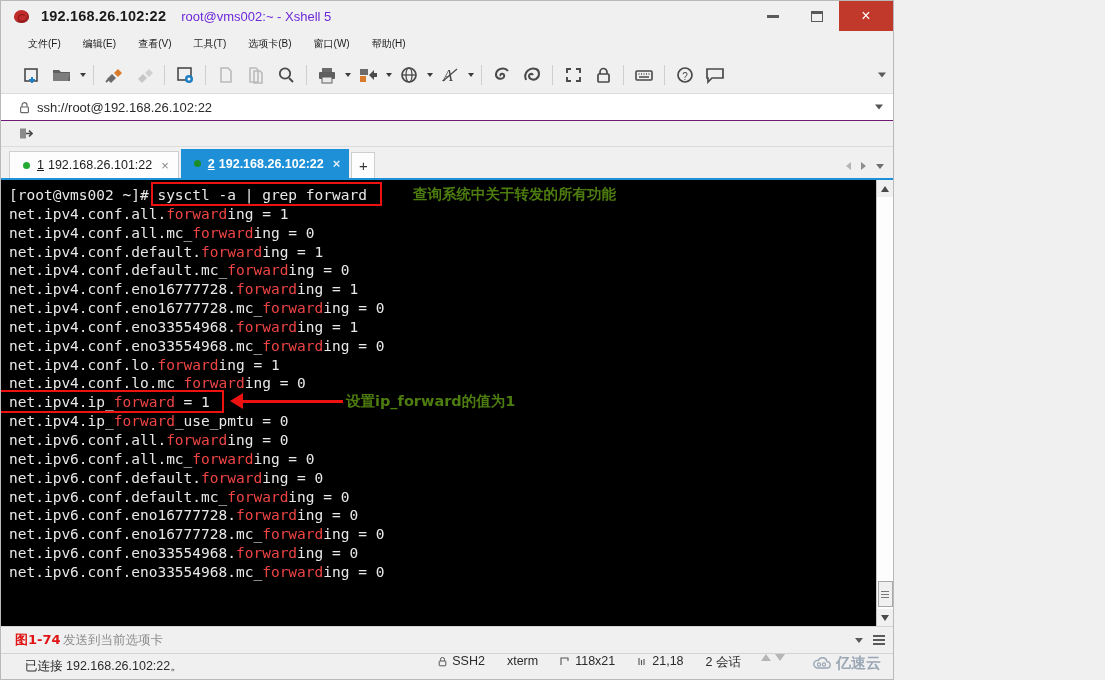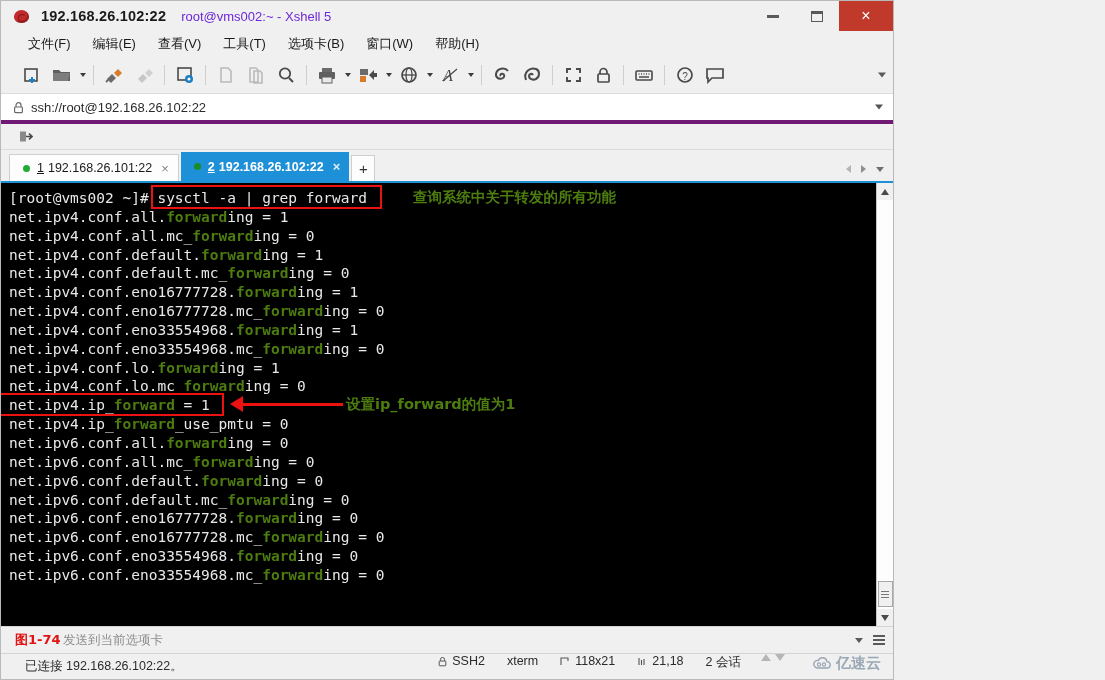--- a/index.html
+++ b/index.html
@@ -42,21 +42,21 @@
   .wc .max{width:12px;height:11px;border:1.6px solid #5a5a5a;box-sizing:border-box;
            border-top-width:3.5px;}
   .wc.close{background:#c0392b;width:54px;color:#fff;font-size:16px;}
 
   
   .menubar{
     height:26px;min-height:26px;display:flex;align-items:center;
     padding-left:18px;background:#f0f0f0;
   }
   .menu-item{
-    font-size:13px;color:#1a1a1a;padding:3px 9px;margin-right:4px;
+    font-size:10px;color:#1a1a1a;padding:3px 9px;margin-right:4px;
     white-space:nowrap;
   }
 
   
   .toolbar{
     height:36px;min-height:36px;display:flex;align-items:center;
     padding-left:16px;background:#f0f0f0;position:relative;
     border-bottom:1px solid #dcdcdc;
   }
   .tb{width:30px;height:28px;display:flex;align-items:center;justify-content:center;
@@ -66,21 +66,21 @@
   .tb-caret:after{content:"";border-left:3.5px solid transparent;border-right:3.5px solid transparent;
       border-top:4px solid #3c3c3c;display:block;}
   .tb-sep{width:1px;height:20px;background:#cfcfcf;margin:0 5px;}
   .tb-overflow{position:absolute;right:7px;top:50%;transform:translateY(-50%);}
   .tb-overflow:after{content:"";display:block;border-left:4px solid transparent;
       border-right:4px solid transparent;border-top:5px solid #5a5a5a;}
 
   
   .addrbar{
     height:26px;min-height:26px;display:flex;align-items:center;
-    background:#fff;border-bottom:4px solid #701a75;padding-left:12px;position:relative;
+    background:#fff;border-bottom:1px solid #701a75;padding-left:18px;position:relative;
   }
   .addr-lock{margin-right:7px;display:flex;align-items:center;}
   .addr-text{font-size:13px;color:#2b2b2b;}
   .addr-caret{position:absolute;right:10px;top:50%;transform:translateY(-50%);}
   .addr-caret:after{content:"";display:block;border-left:4px solid transparent;
       border-right:4px solid transparent;border-top:5px solid #555;}
 
   
   .notifybar{
     height:25px;min-height:25px;display:flex;align-items:center;
@@ -128,21 +128,21 @@
   }
   .term{
     flex:1;position:relative;background:#000;overflow:hidden;
     padding:6px 0 16px 8px;box-sizing:border-box;
   }
   .tline{
     font-family:"DejaVu Sans Mono","Liberation Mono",monospace;
     font-size:14.5px;line-height:18.85px;color:#e8e8e8;white-space:pre;
     letter-spacing:0px;
   }
-  .hl{color:#4d7c0f;font-weight:bold;margin-top:13px;}
+  .hl{color:#ef4444;font-weight:normal;margin-top:13px;}
 
   
   .tscroll{
     width:17px;background:#f0f0f0;border-left:1px solid #c6c6c6;
     display:flex;flex-direction:column;align-items:center;box-sizing:border-box;
     position:relative;
   }
   .sb-arrow{width:17px;height:17px;display:flex;align-items:center;justify-content:center;flex:none;}
   .sb-arrow.up:after{content:"";border-left:4px solid transparent;border-right:4px solid transparent;
       border-bottom:6px solid #4a4a4a;display:block;}

